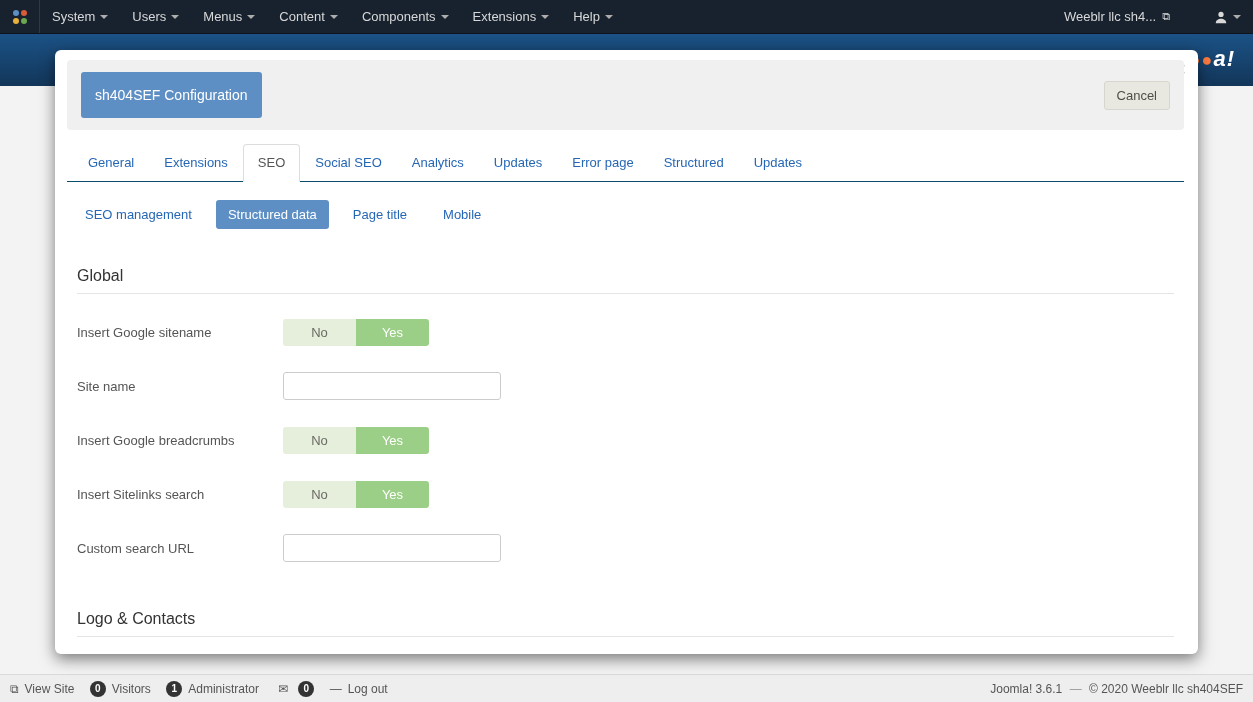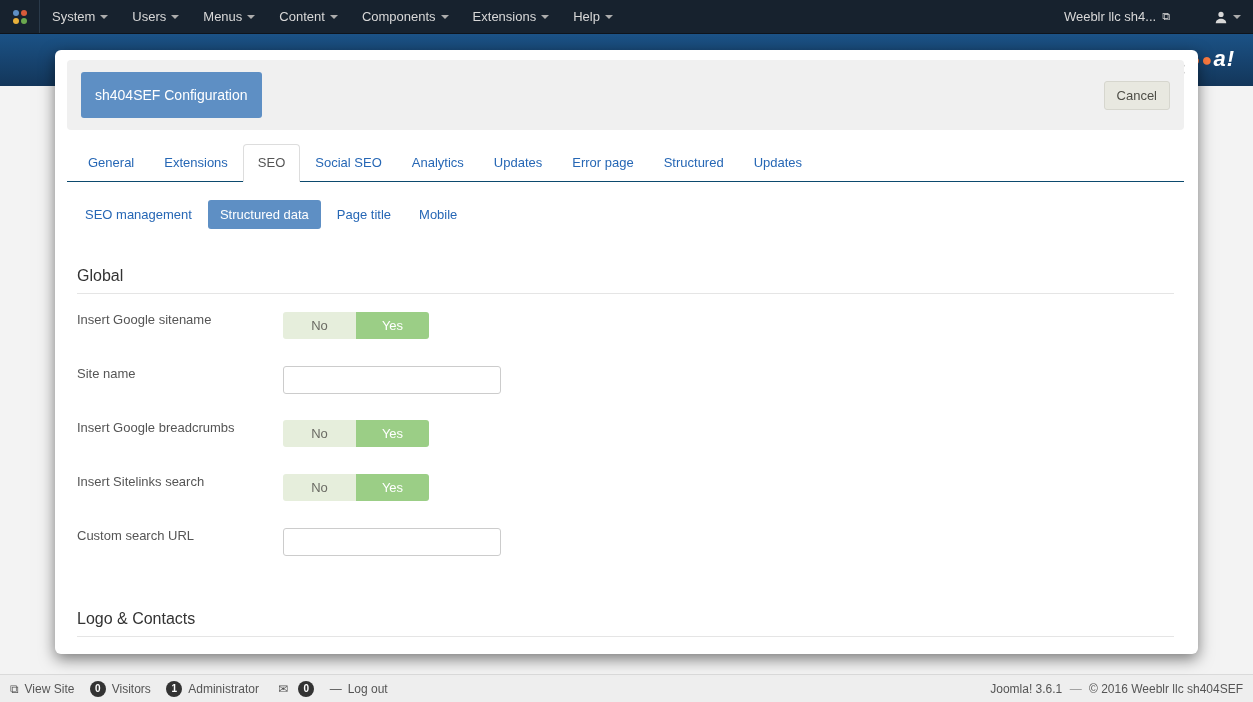--- a/index.html
+++ b/index.html
@@ -36,28 +36,28 @@
   .btn-primary { background:#2667b5; color:#fff; border-color:#1f5595; }
   .btn-primary .ico { margin-right:6px; font-size:13px;}
   .btn-default { background:#e8e8e0; color:#4e4e47; border-color:#d6d6ce; margin-left:10px;}
 
   
   .maintabs { border-bottom:1px solid #0c4a6e; display:flex; padding-left:6px; }
   .maintabs .tab { padding:10px 14px 11px; color:#2667b5; cursor:pointer; font-size:13px; border:1px solid transparent; border-bottom:none; margin-bottom:-1px;}
   .maintabs .tab.active { color:#555; background:#fff; border:1px solid #ddd; border-bottom:1px solid #fff; border-radius:4px 4px 0 0;}
 
   
-  .subpills { padding:18px 6px 20px; display:flex; gap:4px; align-items:center;}
+  .subpills { padding:18px 6px 20px; display:flex; gap:12px; align-items:center;}
   .subpills .pill { color:#2667b5; cursor:pointer; padding:7px 12px; border-radius:3px; font-size:13px;}
   .subpills .pill.active { background:#5e8fc4; color:#fff;}
 
   
   .section { padding: 6px 10px 10px; }
   .section h2 { font-size:16px; font-weight:normal; color:#333; padding:8px 0; border-bottom:1px solid #e5e5e5; margin-bottom:18px; margin-top:4px;}
-  .field { display:flex; align-items:flex-start; min-height:40px; margin-bottom:14px;}
+  .field { display:flex; align-items:center; min-height:40px; margin-bottom:14px;}
   .field .label { width:206px; color:#555; font-size:13px;}
   .field input[type=text] { width:218px; height:28px; border:1px solid #ccc; border-radius:3px; padding:0 8px; font-size:13px;}
   .toggle { display:flex; width:146px; border-radius:3px; overflow:hidden;}
   .toggle .opt { flex:1; text-align:center; padding:6px 0; font-size:13px; cursor:pointer;}
   .toggle .opt.no { background:#e6eedc; color:#6b6b64;}
   .toggle .opt.yes { background:#9bce86; color:#fff;}
   
 
   
   .statusbar { position:absolute; left:0; right:0; bottom:0; height:28px; background:#eeeeee; border-top:1px solid #dadada; display:flex; align-items:center; font-size:12px; color:#555; padding:0 10px;}
@@ -144,21 +144,21 @@
       <span class="envl">✉</span>
       <span class="badge darkbadge">0</span>
       &nbsp;
       <span>—</span>
       <span class="link">Log out</span>
     </div>
     <div class="spacer"></div>
     <div>
       <span>Joomla! 3.6.1</span>
       <span class="sep">—</span>
-      <span>© 2016 Weeblr llc sh404SEF</span>
+      <span>© 2020 Weeblr llc sh404SEF</span>
     </div>
   </div>
 
   <div class="modal">
     <div class="close-x">×</div>
     <div class="modal-body">
 
       <div class="headerrow">
         <div class="tag-title">sh404SEF Configuration</div>
         <div class="spacer"></div>

